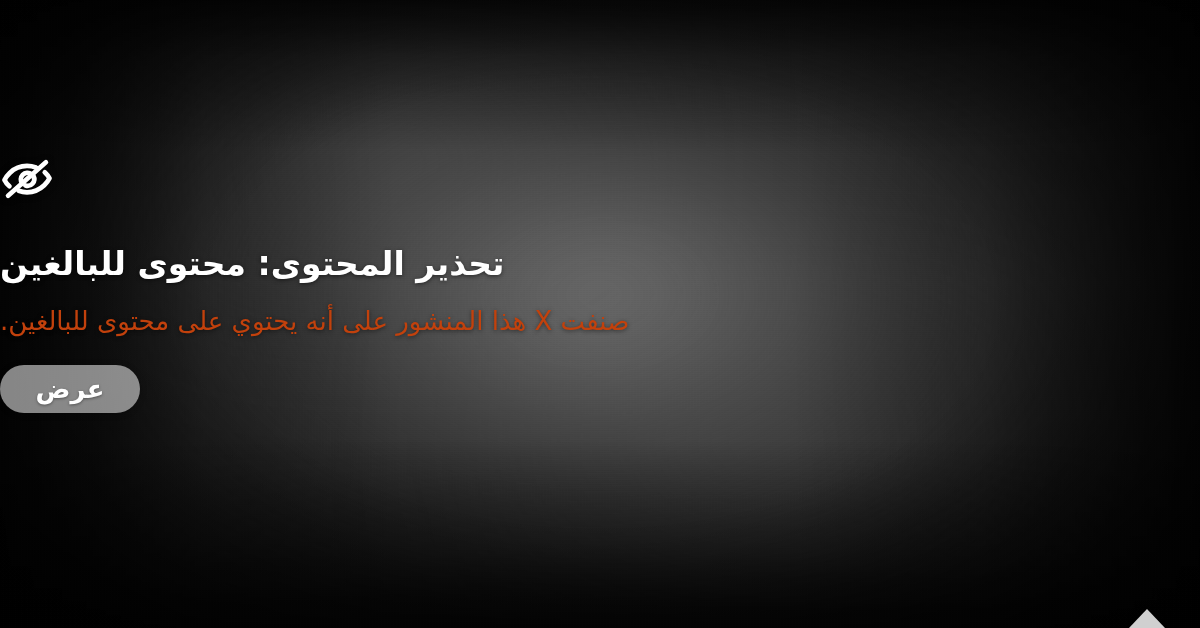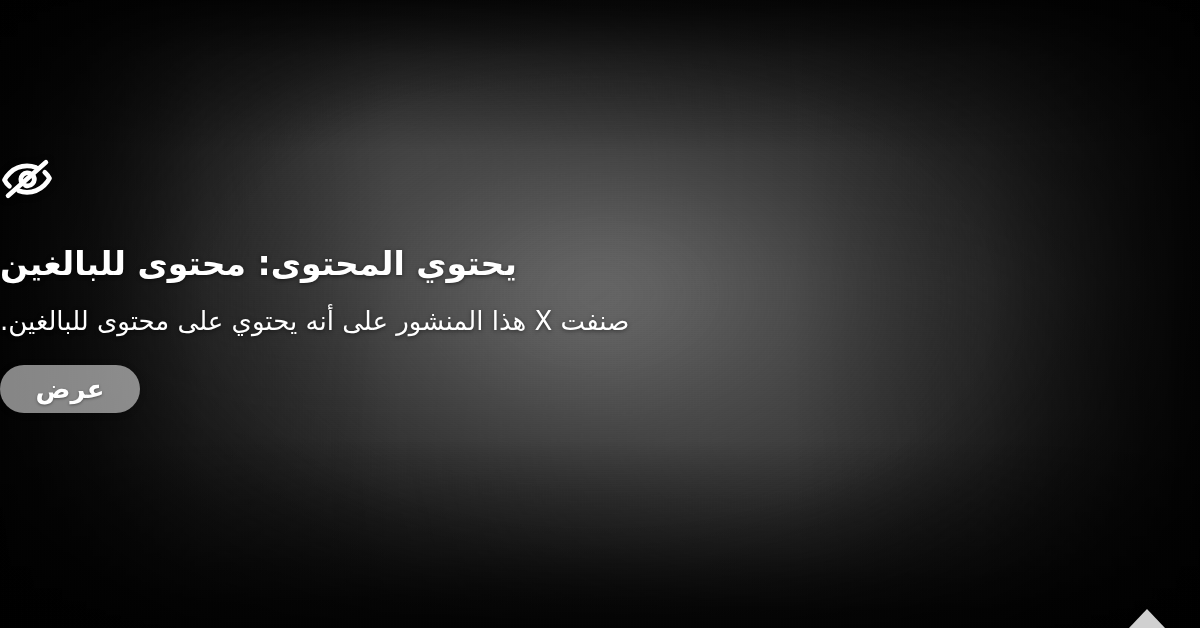--- a/index.html
+++ b/index.html
@@ -195,21 +195,21 @@
     letter-spacing: 0;
     margin: 0 0 20px 0;
     text-shadow: 0 1px 4px rgba(0,0,0,0.55);
     white-space: nowrap;
   }
 
   .warn-desc {
     font-size: 26px;
     font-weight: 400;
     line-height: 1.35;
-    color: #ffffff;
+    color: #c2410c;
     margin: 0 0 26px 0;
     text-shadow: 0 1px 4px rgba(0,0,0,0.5);
     white-space: nowrap;
   }
 
   .warn-button {
     display: inline-flex;
     align-items: center;
     justify-content: center;
     min-width: 140px;
@@ -253,21 +253,21 @@
           <path d="M4.2 15.2C2.7 13.9 2 12.4 2 12.4S4.9 6.2 12 6.2c1.5 0 2.8.27 4 .72"></path>
           <path d="M19.9 9.0c1.4 1.3 2.1 2.7 2.1 2.7s-2.9 6.2-10 6.2c-1.4 0-2.6-.24-3.7-.64"></path>
 
           <path d="M9.9 14.1a3 3 0 0 1 4.1-4.3"></path>
           <path d="M14.9 10.7a3 3 0 0 1-3.6 4.2"></path>
 
           <path d="M3.6 19.4 20.4 4.6"></path>
         </svg>
       </span>
 
-      <h1 class="warn-title">يحتوي المحتوى: محتوى للبالغين</h1>
+      <h1 class="warn-title">تحذير المحتوى: محتوى للبالغين</h1>
 
       <p class="warn-desc">صنفت X هذا المنشور على أنه يحتوي على محتوى للبالغين.</p>
 
       <button class="warn-button" type="button">عرض</button>
 
     </div>
   </div>
 </div>
 
 </body></html>

